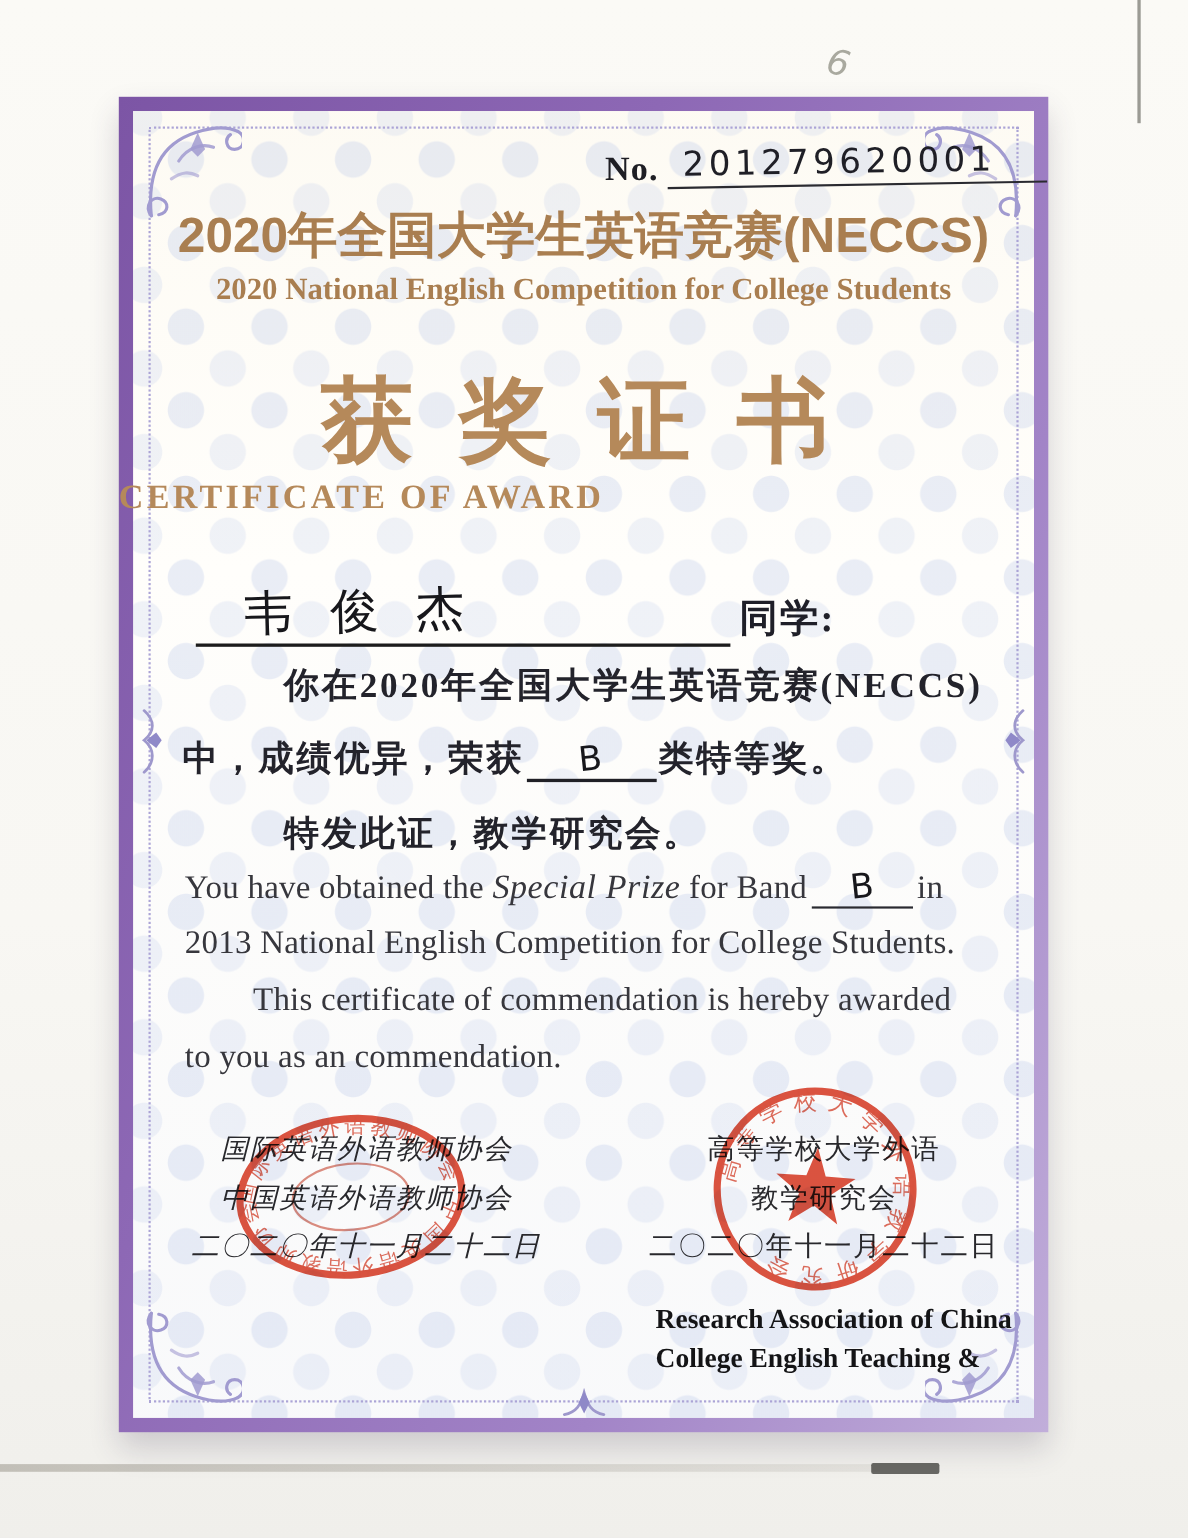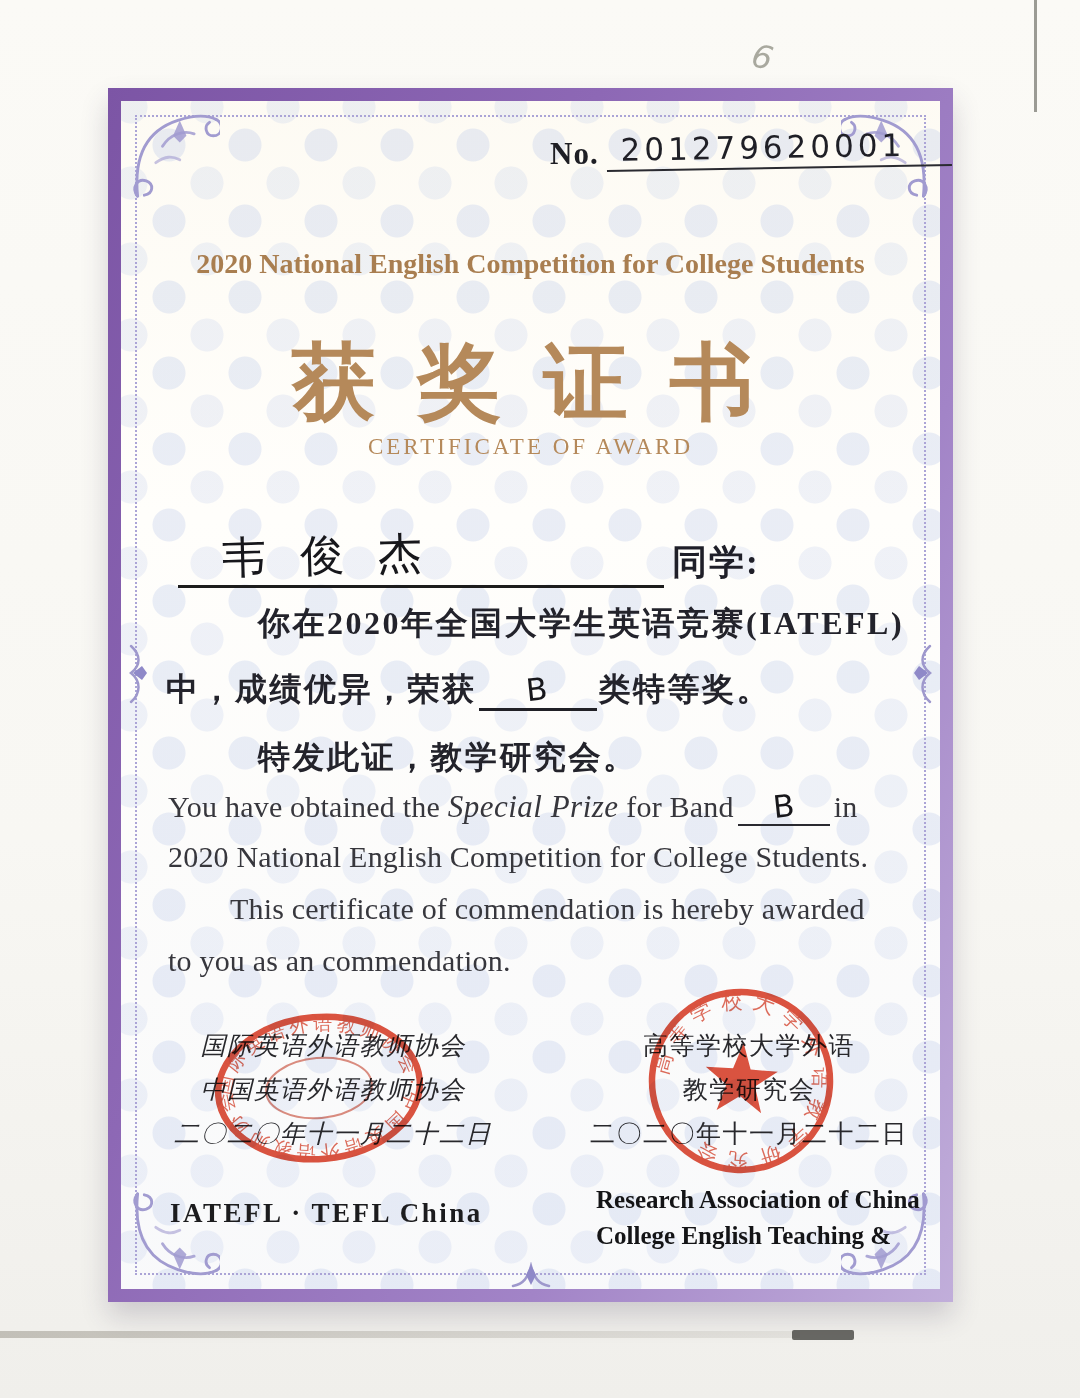--- a/index.html
+++ b/index.html
@@ -83,22 +83,22 @@
     position:absolute; left:0; top:160px; width:100%; text-align:center;
     font-size:28px; font-weight:700; color:#a97e50; white-space:nowrap;
   }
   .award-zh {
     position:absolute; left:0; top:238px; width:100%; text-align:center;
     font-family:Liberation Serif, serif;
     font-size:84px; font-weight:900; color:#b5895a;
     letter-spacing:42px; padding-left:26px; white-space:nowrap;
   }
   .award-en {
-    position:absolute; left:0; top:346px; width:100%; text-align:center;
-    font-size:23px; font-weight:400; color:#b5895a; letter-spacing:3px; white-space:nowrap;
+    position:absolute; left:0; top:346px; width:100%; 
+    font-size:31px; font-weight:700; color:#b5895a; letter-spacing:3px; white-space:nowrap;
   }
 
   
   .name-row { position:absolute; left:70px; top:438px; display:flex; align-items:flex-end; }
   .name-line {
     display:inline-block; width:486px; border-bottom:3px solid #1c1c1c;
     padding:0 0 4px 44px; height:62px;
   }
   .name-hand {
     font-size:44px; color:#17171b; letter-spacing:34px;
@@ -233,35 +233,36 @@
         <path d="M4,24 C15,22 19,15 22,4 C25,15 29,22 40,24" fill="none" stroke="#9e98cc" stroke-width="2.5" stroke-linecap="round"></path>
         <path d="M22,3 l5,10 l-5,10 l-5,-10 z" fill="#8f89c8"></path>
       </svg>
     </span>
 
     <div class="serial-row">
       <span class="serial-label">No.</span>
       <span class="serial-value">201279620001</span>
     </div>
 
+    <div class="title-zh">2020年全国大学生英语竞赛(NECCS)</div>
     <div class="title-en">2020 National English Competition for College Students</div>
     <div class="award-zh">获奖证书</div>
     <div class="award-en">CERTIFICATE OF AWARD</div>
 
     <div class="name-row">
       <span class="name-line"><span class="name-hand">韦俊杰</span></span>
       <span class="salutation">同学:</span>
     </div>
 
-    <div class="zh-line zh-l1">你在2020年全国大学生英语竞赛(IATEFL)</div>
+    <div class="zh-line zh-l1">你在2020年全国大学生英语竞赛(NECCS)</div>
     <div class="zh-line zh-l2"><span>中，成绩优异，荣获</span><span class="band-line"><span class="band-hand">B</span></span><span>类</span><span class="zh-award-bold">特等奖</span><span>。</span></div>
     <div class="zh-line zh-l3">特发此证，教学研究会。</div>
 
     <div class="en-line en-l1"><span>You have obtained the </span><span class="en-prize">Special Prize</span><span> for Band</span><span class="en-band-line"><span class="band-hand">B</span></span><span>in</span></div>
-    <div class="en-line en-l2">2020 National English Competition for College Students.</div>
+    <div class="en-line en-l2">2013 National English Competition for College Students.</div>
     <div class="en-line en-l3">This certificate of commendation is hereby awarded</div>
     <div class="en-line en-l4">to you as an commendation.</div>
 
     <div class="issuer issuer-left">
       <div>国际英语外语教师协会</div>
       <div>中国英语外语教师协会</div>
       <div>二〇二〇年十一月二十二日</div>
     </div>
     <div class="issuer issuer-right">
       <div>高等学校大学外语</div>
@@ -287,21 +288,20 @@
           <path id="circPath" d="M24,97 A73,73 0 1 1 170,97 A73,73 0 1 1 24,97"></path>
         </defs>
         <circle cx="97" cy="97" r="89" fill="none" stroke="#dc4530" stroke-width="6.5"></circle>
         <path d="M97,59 L105.8,84.9 L133.1,85.3 L111.3,101.6 L119.3,127.7 L97,112 L74.7,127.7 L82.7,101.6 L60.9,85.3 L88.2,84.9 Z" fill="#dc4530"></path>
         <text font-size="21" fill="#d8452f" letter-spacing="9" opacity=".85" font-family="Liberation Sans, sans-serif">
           <textPath href="#circPath">高等学校大学外语教学研究会</textPath>
         </text>
       </svg>
     </span>
 
-    <div class="footer-left">IATEFL · TEFL China</div>
     <div class="footer-right">
       <div>Research Association of China</div>
       <div>College English Teaching &amp;</div>
     </div>
   </div>
 
   <div class="table-shadow"></div>
   <div class="table-shadow-dark"></div>
 </div>
 

